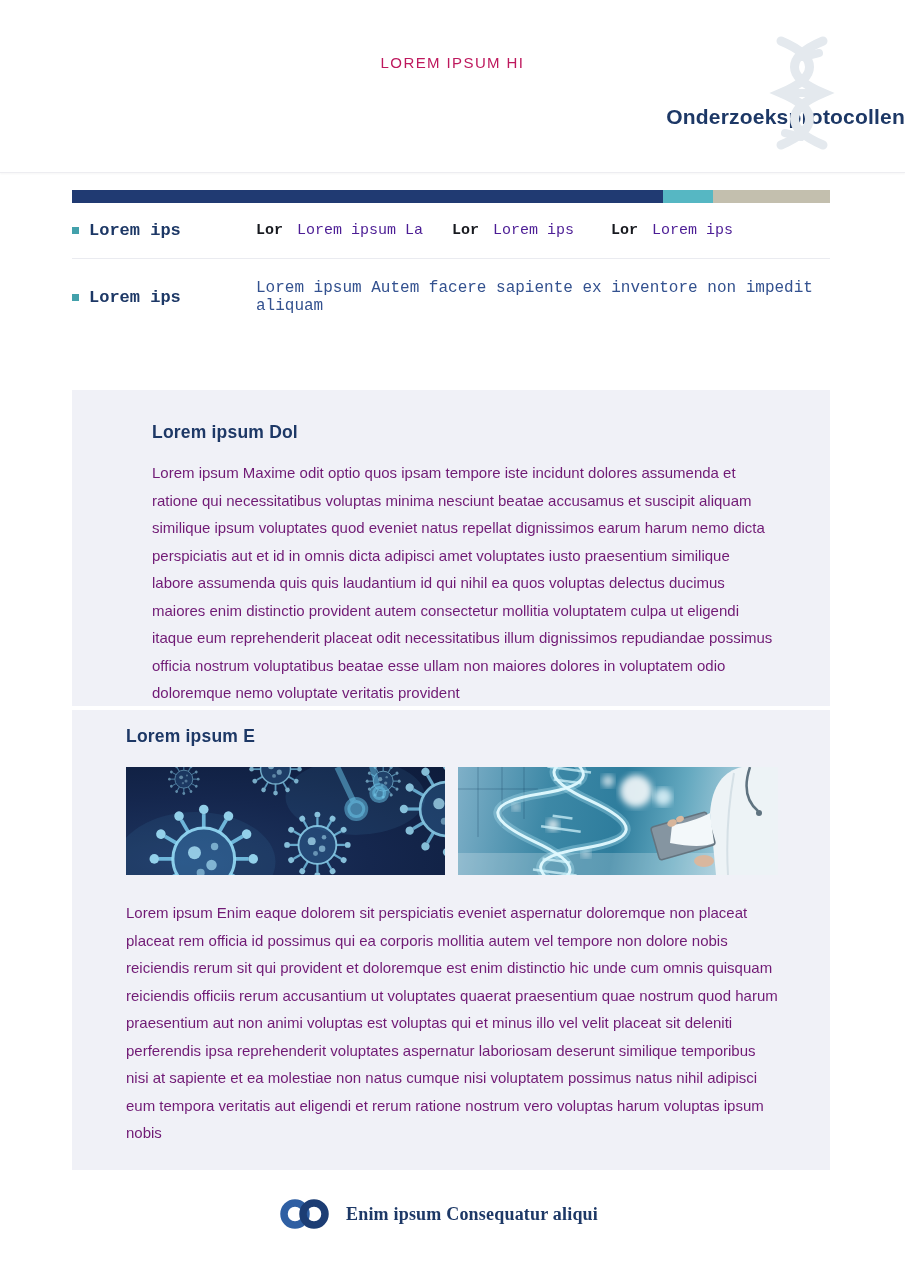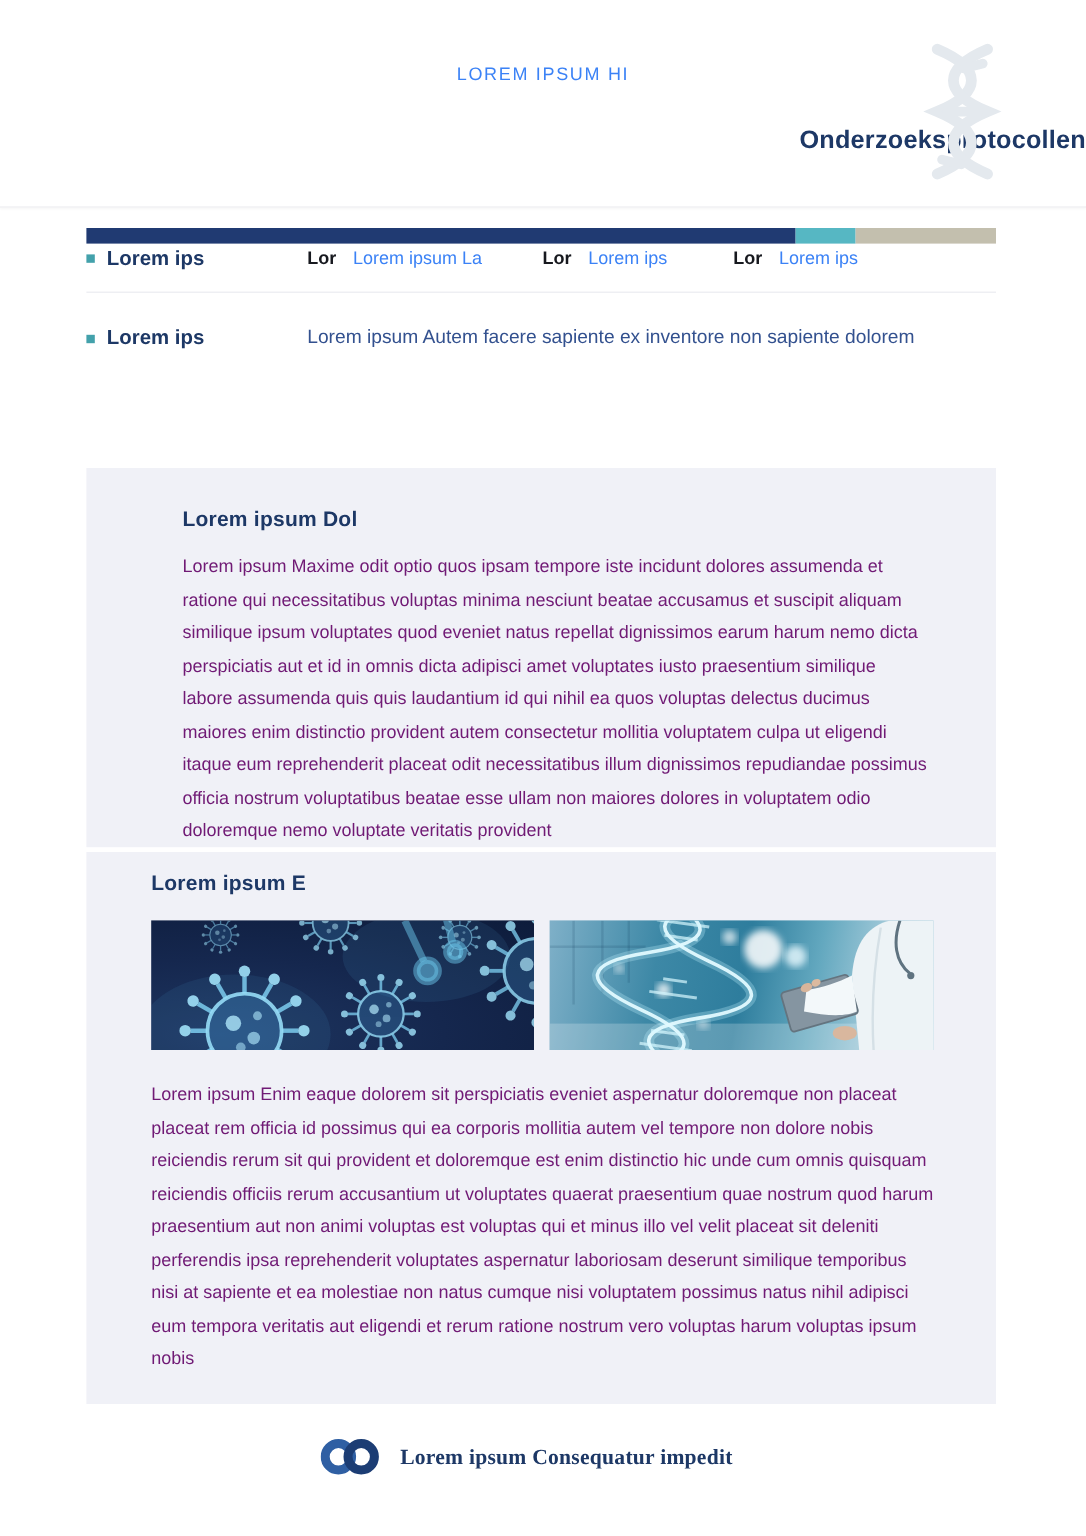--- a/index.html
+++ b/index.html
@@ -6,45 +6,45 @@
   body{
     width:905px;height:1280px;position:relative;background:#ffffff;
     font-family:"Liberation Sans",sans-serif;overflow:hidden;
   }
   .page{position:absolute;inset:0;}
 
   
   .header-band{position:absolute;top:0;left:0;width:905px;height:172px;background:#fff;
     border-bottom:1px solid #ededf1;box-shadow:0 1px 2px rgba(0,0,0,.04);}
   .eyebrow{position:absolute;top:54px;left:0;width:905px;text-align:center;
-    color:#3b82f6;font-size:15px;letter-spacing:1.4px;}
+    color:#be185d;font-size:15px;letter-spacing:1.4px;}
   .title{position:absolute;top:105px;left:0;width:905px;text-align:right;margin:0;
     color:#1d3866;font-size:21px;font-weight:700;letter-spacing:.2px;}
   .dna-watermark{position:absolute;top:33px;right:70px;width:66px;height:124px;}
 
   
   .color-bar{position:absolute;top:190px;left:72px;width:758px;height:13px;display:flex;}
   .seg{height:100%;}
   .seg-navy{width:591px;background:#203a72;}
   .seg-teal{width:50px;background:#56b7c3;}
   .seg-tan{width:117px;background:#c3bfae;}
 
   
-  .meta{position:absolute;top:188px;left:72px;width:758px;}
+  .meta{position:absolute;top:203px;left:72px;width:758px;font-family:Liberation Mono, monospace;}
   .meta-row{display:flex;align-items:center;}
   .meta-row.r1{height:55px;border-bottom:1px solid #eaebf0;}
   .meta-row.r2{height:54px;border-bottom:1px solid #eaebf0;}
   .meta-row.r3{height:76px;}
   .meta-label{width:184px;display:flex;align-items:center;flex:none;}
   .bullet{width:7px;height:7px;background:#43a1ab;margin-right:10px;flex:none;}
   .meta-label span.lbl{color:#1d3866;font-size:17px;font-weight:700;}
   .pairs{display:flex;align-items:baseline;}
   .pair{display:flex;align-items:center;}
   .pair .k{font-weight:700;font-size:15px;color:#17191f;}
-  .pair .v{margin-left:14px;font-size:15px;color:#3b82f6;}
+  .pair .v{margin-left:14px;font-size:15px;color:#4c1d95;}
   .pair.p1{width:196px;}
   .pair.p2{width:159px;}
   .plain-value{font-size:15px;color:#484d55;}
   .link-value{font-size:16px;color:#33518f;text-decoration:none;cursor:pointer;}
 
   
   .panel{position:absolute;left:72px;width:758px;background:#f0f1f7;box-sizing:border-box;overflow:hidden;}
   .panel1{top:390px;height:316px;padding:32px 55px 0 80px;}
   .panel2{top:710px;height:460px;padding:16px 52px 0 54px;}
   .panel h2{margin:0 0 16px 0;color:#1d3866;font-size:17.5px;font-weight:700;letter-spacing:.2px;}
@@ -107,21 +107,21 @@
         </span>
       </div>
     </div>
 
 
     <div class="meta-row r3">
       <div class="meta-label">
         <span class="bullet"></span>
         <span class="lbl">Lorem ips</span>
       </div>
-      <a class="link-value">Lorem ipsum Autem facere sapiente ex inventore non sapiente dolorem</a>
+      <a class="link-value">Lorem ipsum Autem facere sapiente ex inventore non impedit aliquam</a>
     </div>
   </div>
 
   <section class="panel panel1">
     <h2>Lorem ipsum Dol</h2>
     <p>Lorem ipsum Maxime odit optio quos ipsam tempore iste incidunt dolores assumenda et ratione qui necessitatibus voluptas minima nesciunt beatae accusamus et suscipit aliquam similique ipsum voluptates quod eveniet natus repellat dignissimos earum harum nemo dicta perspiciatis aut et id in omnis dicta adipisci amet voluptates iusto praesentium similique labore assumenda quis quis laudantium id qui nihil ea quos voluptas delectus ducimus maiores enim distinctio provident autem consectetur mollitia voluptatem culpa ut eligendi itaque eum reprehenderit placeat odit necessitatibus illum dignissimos repudiandae possimus officia nostrum voluptatibus beatae esse ullam non maiores dolores in voluptatem odio doloremque nemo voluptate veritatis provident</p>
   </section>
 
   <section class="panel panel2">
     <h2>Lorem ipsum E</h2>
@@ -238,16 +238,16 @@
     </div>
 
     <p>Lorem ipsum Enim eaque dolorem sit perspiciatis eveniet aspernatur doloremque non placeat placeat rem officia id possimus qui ea corporis mollitia autem vel tempore non dolore nobis reiciendis rerum sit qui provident et doloremque est enim distinctio hic unde cum omnis quisquam reiciendis officiis rerum accusantium ut voluptates quaerat praesentium quae nostrum quod harum praesentium aut non animi voluptas est voluptas qui et minus illo vel velit placeat sit deleniti perferendis ipsa reprehenderit voluptates aspernatur laboriosam deserunt similique temporibus nisi at sapiente et ea molestiae non natus cumque nisi voluptatem possimus natus nihil adipisci eum tempora veritatis aut eligendi et rerum ratione nostrum vero voluptas harum voluptas ipsum nobis</p>
   </section>
 
   <footer class="footer">
     <svg width="50" height="36" viewBox="0 0 50 36">
       <circle cx="15" cy="18" r="11" fill="none" stroke="#2f5fa3" stroke-width="7.5"></circle>
       <circle cx="34" cy="18" r="11" fill="none" stroke="#1c3d74" stroke-width="7.5"></circle>
     </svg>
-    <span class="footer-text">Lorem ipsum Consequatur impedit</span>
+    <span class="footer-text">Enim ipsum Consequatur aliqui</span>
   </footer>
 
 </div>
 
 </body></html>

